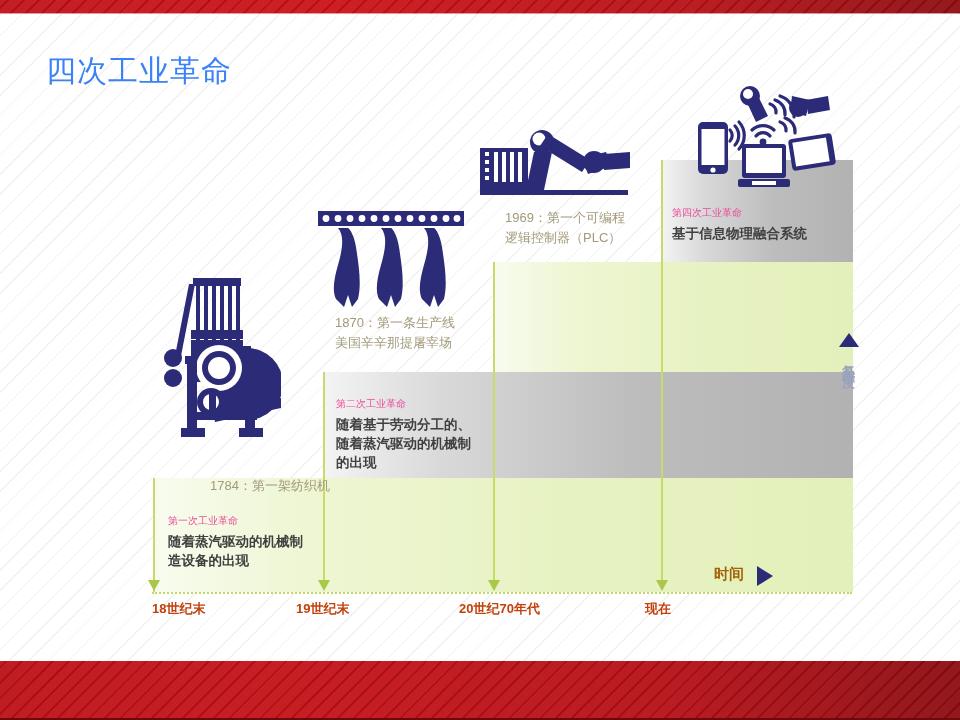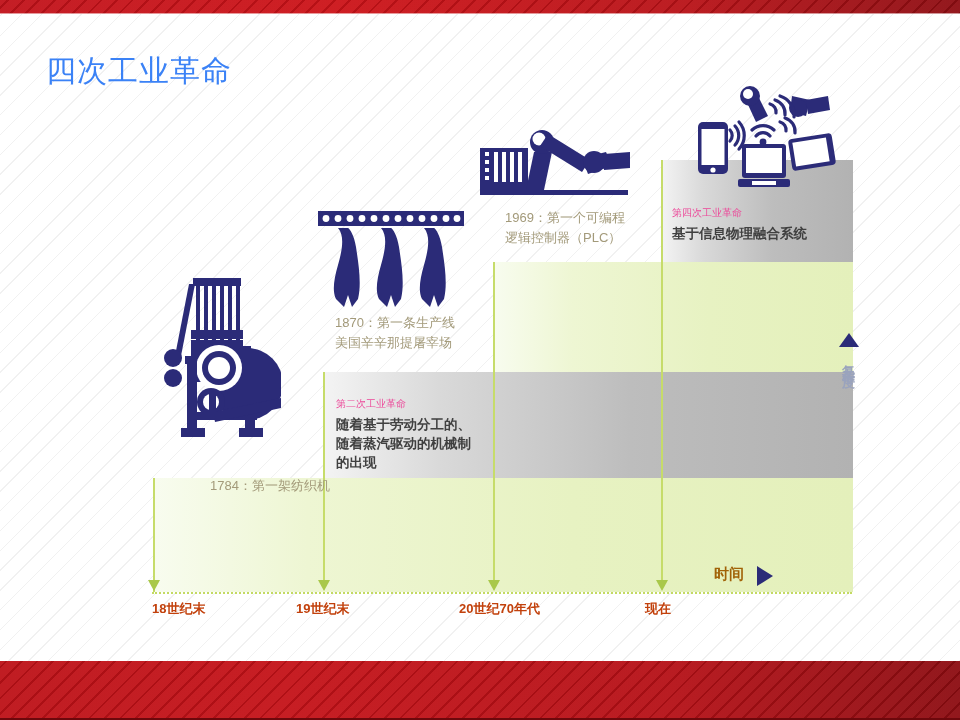--- a/index.html
+++ b/index.html
@@ -311,20 +311,25 @@
     <div class="year-note" style="left:335px;top:313px;">
       <div>1870：第一条生产线</div>
       <div>美国辛辛那提屠宰场</div>
     </div>
 
     <div class="year-note" style="left:505px;top:208px;">
       <div>1969：第一个可编程</div>
       <div>逻辑控制器（PLC）</div>
     </div>
 
+    <div class="rev-block" style="left:168px;top:511px;">
+      <div class="rev-title">第一次工业革命</div>
+      <div class="rev-desc">随着蒸汽驱动的机械制</div>
+      <div class="rev-desc">造设备的出现</div>
+    </div>
 
     <div class="rev-block" style="left:336px;top:394px;">
       <div class="rev-title">第二次工业革命</div>
       <div class="rev-desc">随着基于劳动分工的、</div>
       <div class="rev-desc">随着蒸汽驱动的机械制</div>
       <div class="rev-desc">的出现</div>
     </div>
 
 
     <div class="rev-block" style="left:672px;top:203px;">

